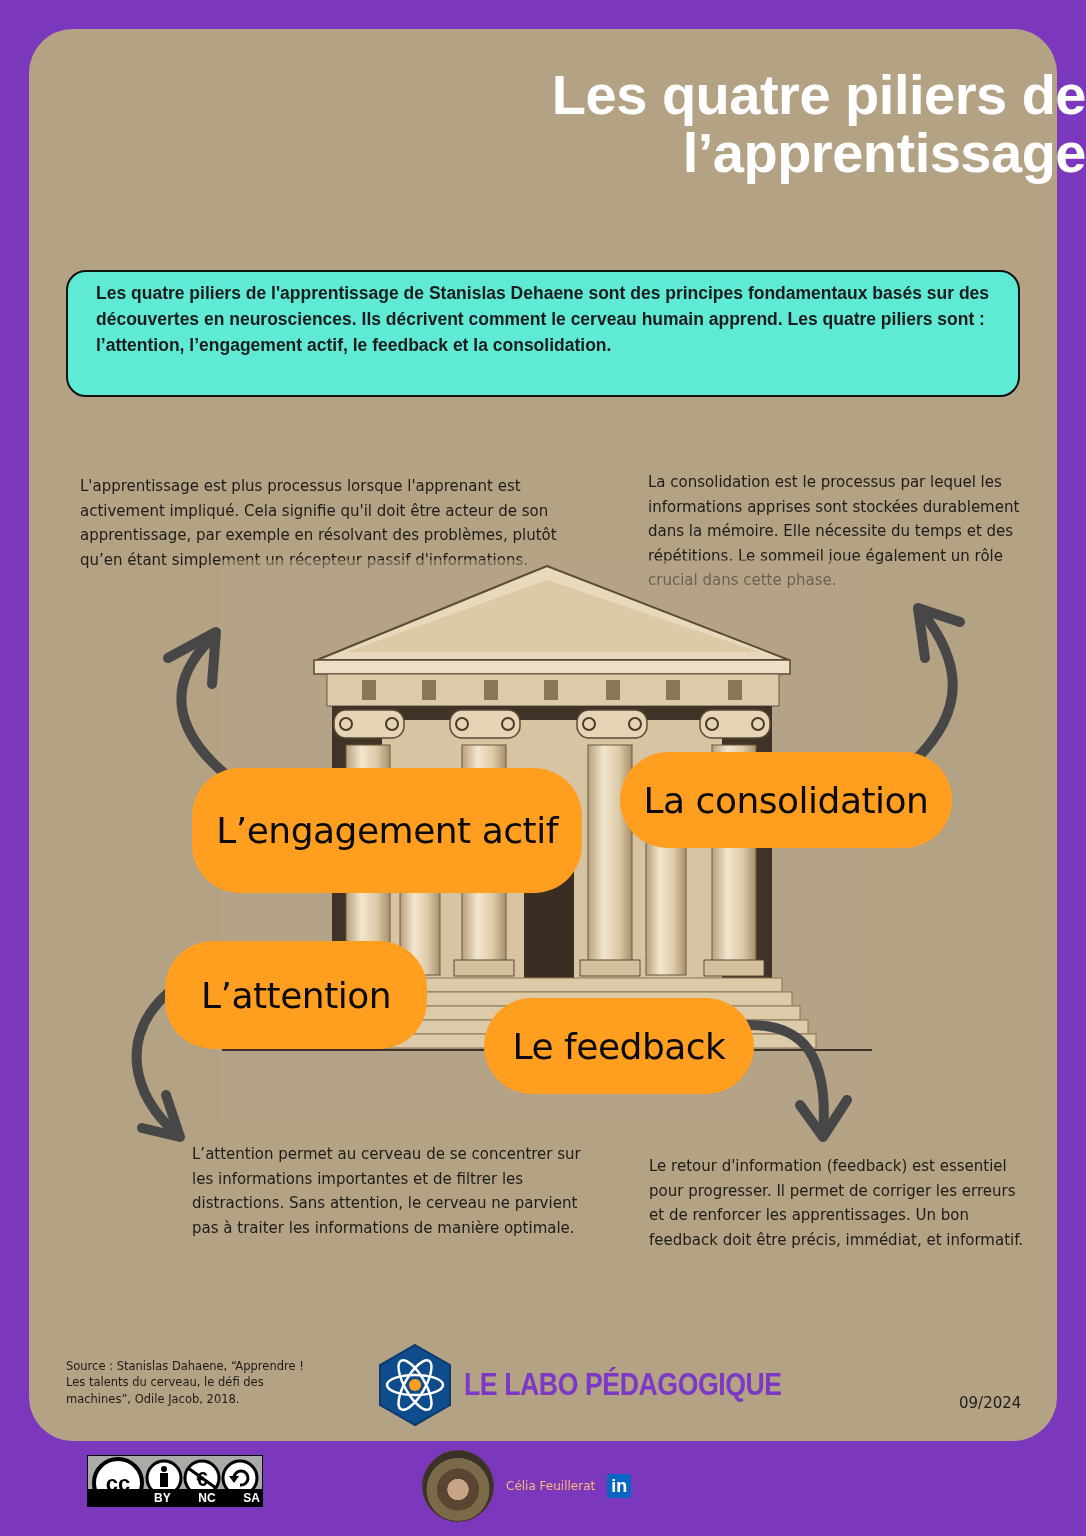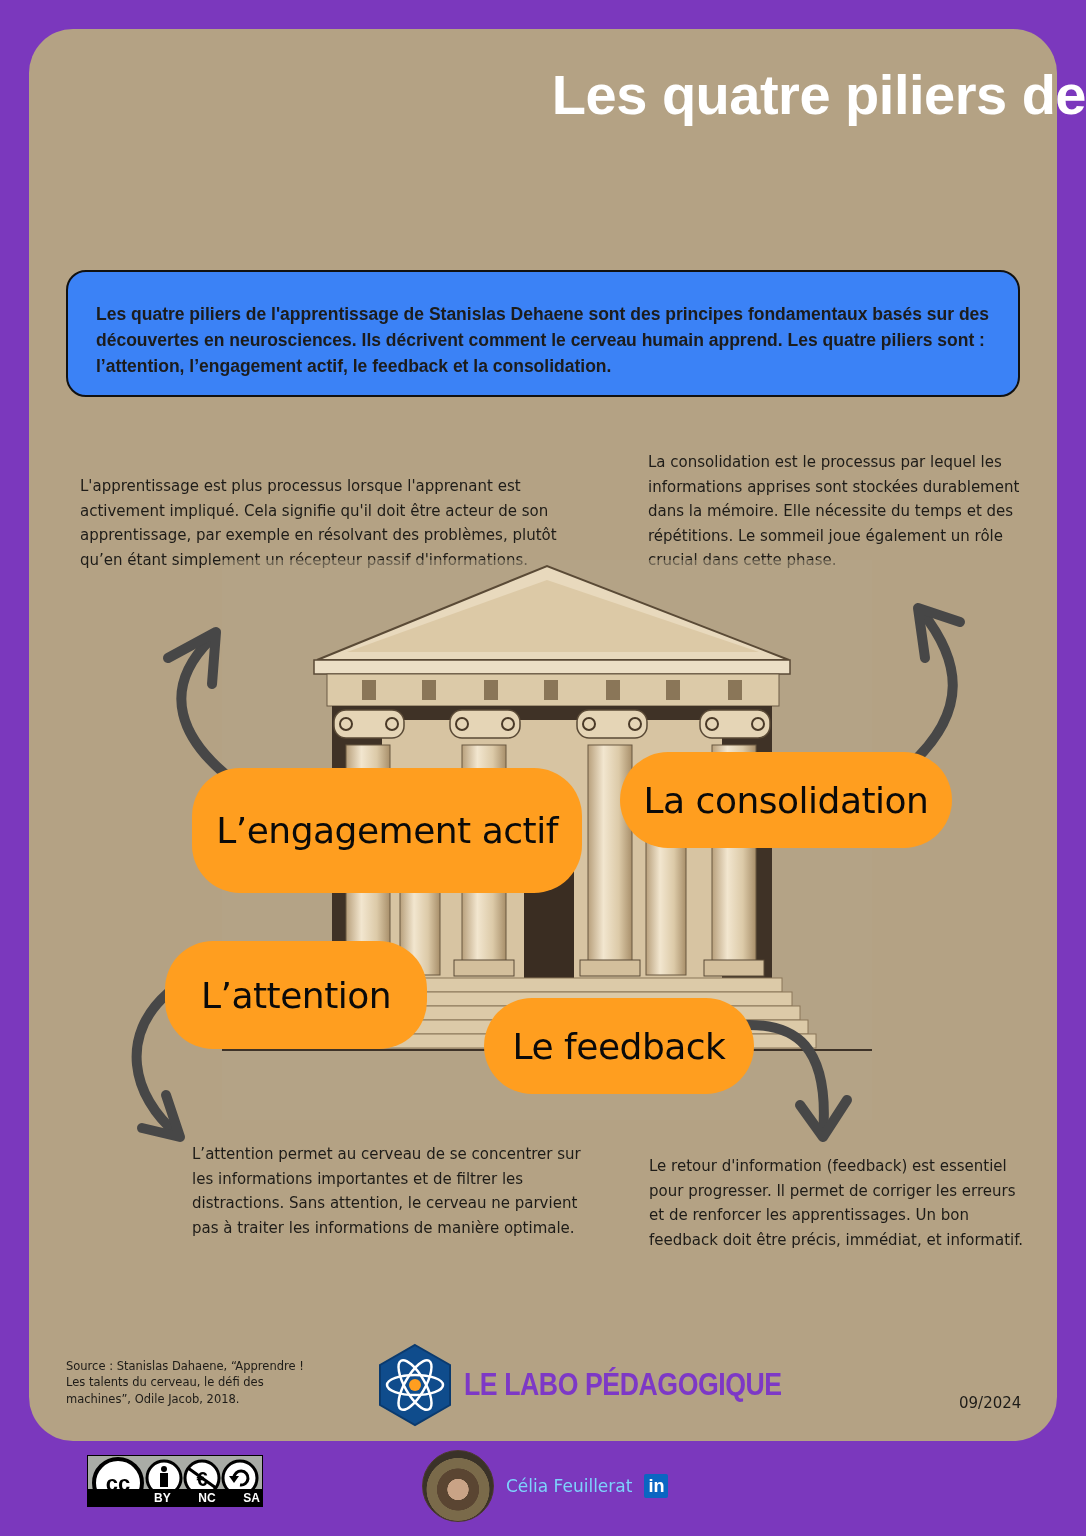--- a/index.html
+++ b/index.html
@@ -25,40 +25,40 @@
     font-family: "Liberation Sans", sans-serif;
     font-weight: bold;
     font-size: 56px;
     line-height: 58px;
     letter-spacing: -0.5px;
   }
   .intro {
     position: absolute;
     left: 66px; top: 270px;
     width: 954px; height: 127px;
-    background: #3b82f6;
+    background: #5eead4;
     border: 2.5px solid #111;
     border-radius: 20px;
-    padding: 29px 28px 0 28px;
+    padding: 8px 28px 0 28px;
     font-family: "Liberation Sans", sans-serif;
     font-weight: bold;
     font-size: 17.5px;
     line-height: 26px;
     color: #1c1c1c;
   }
   .desc {
     position: absolute;
     font-family: "DejaVu Sans", sans-serif;
     font-size: 15px;
     line-height: 24.6px;
     color: #1e1c18;
   }
   .desc b { font-weight: normal; }
   .desc-engagement { left: 80px; top: 474px; width: 520px; }
-  .desc-consolidation { left: 648px; top: 450px; width: 400px; }
+  .desc-consolidation { left: 648px; top: 470px; width: 400px; }
   .desc-attention { left: 192px; top: 1142px; width: 390px; }
   .desc-feedback { left: 649px; top: 1154px; width: 380px; }
 
   .temple {
     position: absolute;
     left: 222px; top: 560px;
     width: 650px; height: 560px;
   }
   .pill {
     position: absolute;
@@ -130,42 +130,43 @@
     left: 422px; top: 1450px;
     display: flex; align-items: center;
   }
   .avatar {
     width: 72px; height: 72px; border-radius: 50%;
     background: radial-gradient(circle at 50% 55%, #c9a386 0 20%, #5a4532 21% 40%, #7a6a4a 41% 60%, #3a3228 61%);
     border: 1px solid #4a3a2a;
   }
   .author-name {
     margin-left: 12px;
-    color: #7dd3fc;
-    font-size: 17px;
+    color: #fdba74;
+    font-size: 12px;
   }
   .linkedin {
     margin-left: 12px;
     width: 24px; height: 24px;
     background: #0a66c2;
     color: #fff;
     font-family: "Liberation Sans", sans-serif;
     font-weight: bold;
     font-size: 18px;
     display: flex; align-items: center; justify-content: center;
     border-radius: 2px;
   }
 </style>
 </head>
 <body>
 
 <div class="card"></div>
 
 <h1 class="title">
   <span>Les quatre piliers de</span><br>
+  <span>l’apprentissage</span>
 </h1>
 
 <div class="intro">
   <span>Les quatre piliers de l'apprentissage de Stanislas Dehaene sont des principes fondamentaux basés sur des découvertes en neurosciences. Ils décrivent comment le cerveau humain apprend. Les quatre piliers sont : l’attention, l’engagement actif, le feedback et la consolidation.</span>
 </div>
 
 <div class="desc desc-engagement"><span>L'apprentissage est plus processus lorsque l'apprenant est </span><b>activement impliqué.</b><span> Cela signifie qu'il doit être acteur de son apprentissage, par exemple en résolvant des problèmes, plutôt qu’en étant simplement un récepteur passif d'informations.</span></div>
 
 <div class="desc desc-consolidation"><span>La consolidation est le processus par lequel les informations apprises sont stockées durablement dans la mémoire. Elle nécessite du temps et des </span><b>répétitions</b><span>. Le </span><b>sommeil</b><span> joue également un rôle crucial dans cette phase.</span></div>
 

